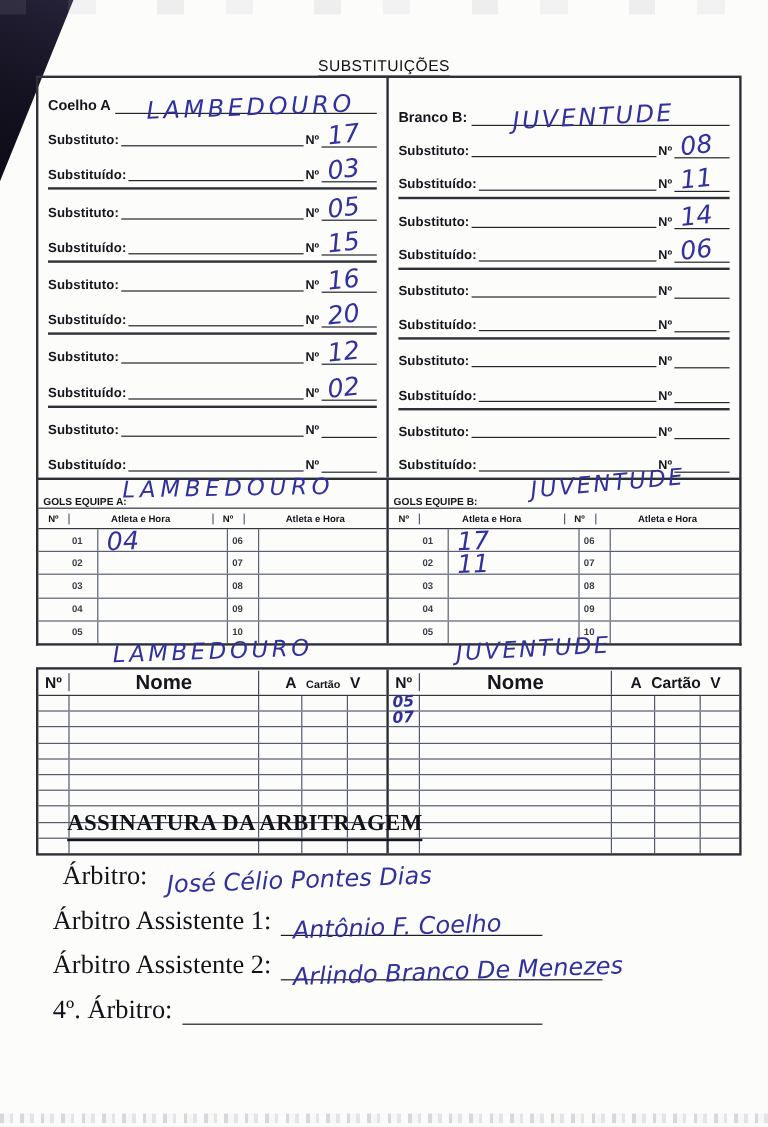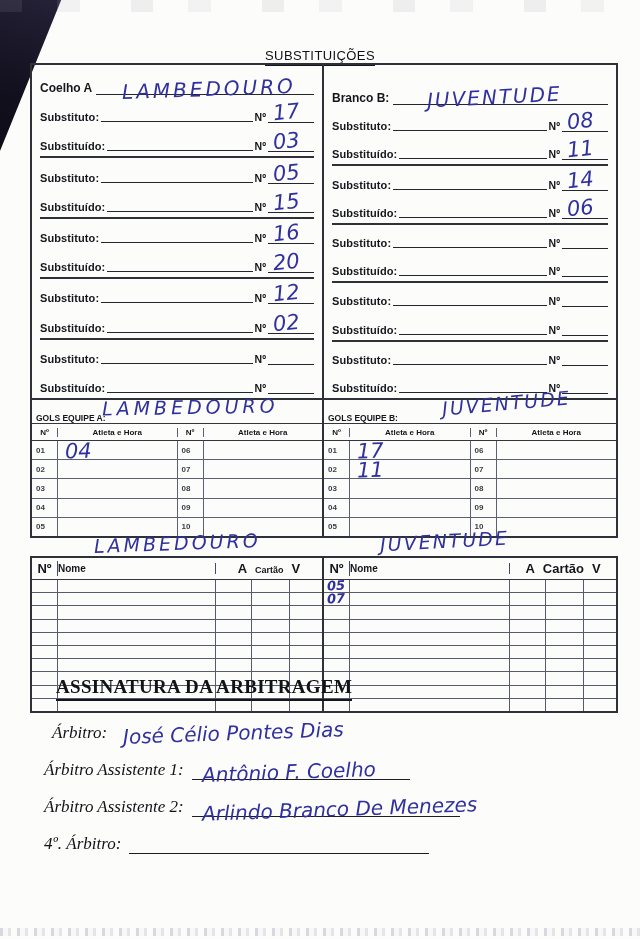--- a/index.html
+++ b/index.html
@@ -49,59 +49,59 @@
     padding:0 4px;position:relative;}
   .gteam-label{font-size:8.5px;font-weight:bold;}
   .hw-gteam{position:absolute;left:70px;top:-4px;font-size:19px;letter-spacing:4px;transform:rotate(-1deg);}
   .ghalf.right .hw-gteam{left:118px;top:-8px;letter-spacing:2px;transform:rotate(-5deg);}
   .ghead{height:16px;flex:0 0 auto;display:flex;border-bottom:1.4px solid #33363e;align-items:center;}
   .gh-num,.gc-num{width:26px;flex:0 0 auto;box-sizing:border-box;border-right:1px solid #5b6073;
     font-size:8px;font-weight:bold;text-align:center;}
   .gh-ath,.gc-ath{flex:1;box-sizing:border-box;border-right:1px solid #5b6073;font-size:8px;font-weight:bold;text-align:center;}
   .gh-ath.last,.gc-ath.last{border-right:none;}
   .gbody{flex:1;display:flex;flex-direction:column;}
-  .grow{flex:1;display:flex;border-bottom:1px solid #5b6073;}
+  .grow{flex:1;display:flex;border-bottom:1px solid #5b6073;padding-left:24px;}
   .grow:last-child{border-bottom:none;}
   .gc-num{display:flex;align-items:center;justify-content:flex-start;padding-left:4px;text-align:left;
     color:#3a3d46;font-weight:600;}
   .gc-ath{position:relative;overflow:visible;}
   .hw-goal{position:absolute;left:7px;top:-2px;font-size:21px;font-weight:500;transform:rotate(-2deg);z-index:3;}
   
   .advband{position:absolute;left:30px;top:538px;width:588px;height:18px;}
   .adv-title{position:absolute;left:0;right:0;top:5px;text-align:center;font-size:7.5px;font-weight:bold;letter-spacing:.3px;}
   .hw-adv-a{position:absolute;left:64px;top:-6px;font-size:19px;letter-spacing:3px;transform:rotate(-2deg);}
   .hw-adv-b{position:absolute;left:350px;top:-8px;font-size:19px;letter-spacing:2px;transform:rotate(-3deg);}
   
   .warn{position:absolute;left:30px;top:556px;width:588px;height:157px;box-sizing:border-box;
     border:2px solid var(--line,#2e3138);display:flex;}
   .whalf{width:50%;box-sizing:border-box;display:flex;flex-direction:column;}
   .whalf.left{border-right:2px solid var(--line,#2e3138);}
   .whead{height:21px;flex:0 0 auto;display:flex;align-items:center;border-bottom:1.6px solid #33363e;}
   .wh-num{width:26px;flex:0 0 auto;box-sizing:border-box;border-right:1.2px solid #464b5c;
     font-size:13px;font-weight:bold;text-align:center;}
-  .wh-name{flex:1;box-sizing:border-box;border-right:1.2px solid #464b5c;font-size:10px;font-weight:bold;}
+  .wh-name{flex:1;box-sizing:border-box;border-right:1.2px solid #464b5c;font-size:17px;font-weight:bold;text-align:center;}
   .wh-cards{width:106px;flex:0 0 auto;display:flex;align-items:baseline;justify-content:center;gap:8px;
     font-size:13px;font-weight:bold;}
   .whalf.left .cc{font-size:9px;}
   .whalf.right .cc{font-size:13px;}
   .wbody{flex:1;display:flex;flex-direction:column;}
   .wrow{flex:1;display:flex;border-bottom:1px solid #565b6e;}
   .wrow:last-child{border-bottom:none;}
   .wc-num{width:26px;flex:0 0 auto;box-sizing:border-box;border-right:1px solid #565b6e;position:relative;}
   .wc-name{flex:1;box-sizing:border-box;border-right:1px solid #565b6e;}
   .wc-a{width:36px;flex:0 0 auto;box-sizing:border-box;border-right:1px solid #565b6e;}
   .wc-c{width:38px;flex:0 0 auto;box-sizing:border-box;border-right:1px solid #565b6e;}
   .wc-v{width:32px;flex:0 0 auto;}
   .hw-warn{position:absolute;left:3px;top:-2px;font-size:13px;font-weight:600;transform:rotate(-3deg);z-index:3;}
   
   .sig{position:absolute;left:44px;top:676px;width:580px;font-family:"Liberation Serif",serif;color:#121318;}
   .sig-title{display:inline-block;margin-left:12px;margin-bottom:18px;font-size:19px;font-weight:bold;
     letter-spacing:.3px;border-bottom:2px solid #15161a;padding-bottom:1px;}
   .sig-row{display:flex;align-items:flex-end;height:24px;margin-bottom:13px;}
-  .sig-label{font-size:17px;flex:0 0 auto;font-style:italic;}
+  .sig-label{font-size:22px;flex:0 0 auto;}
   .sig-row.r1{margin-left:8px;}
   .hw-sig{font-size:20px;transform:rotate(-2deg);}
   .hw-sig.ref{margin-left:16px;position:relative;top:2px;}
   .sig-line{border-bottom:1.7px solid #1c1d22;height:16px;margin-left:8px;position:relative;flex:0 0 auto;}
   .sig-line .hw-sig{position:absolute;left:10px;bottom:-5px;}
   .w215{width:218px;}
   .w265{width:268px;}
   .w300{width:300px;}
 </style>
 </head>

